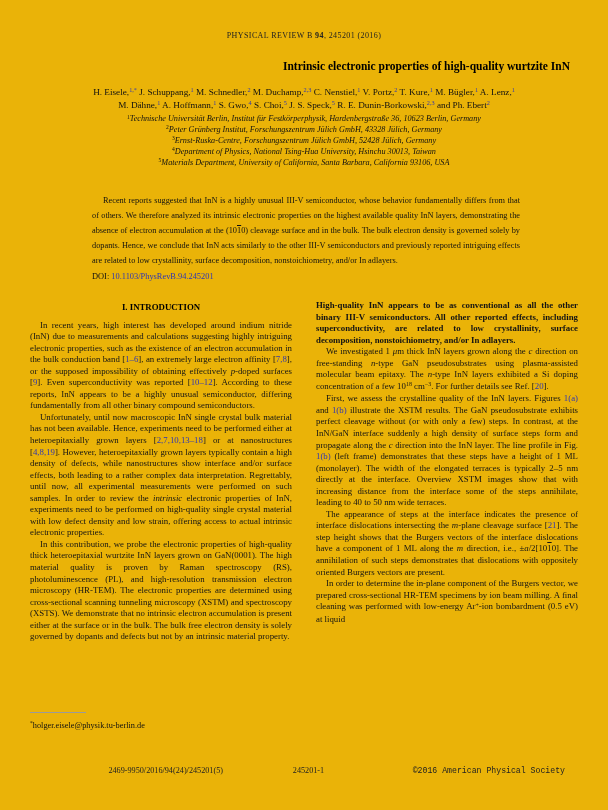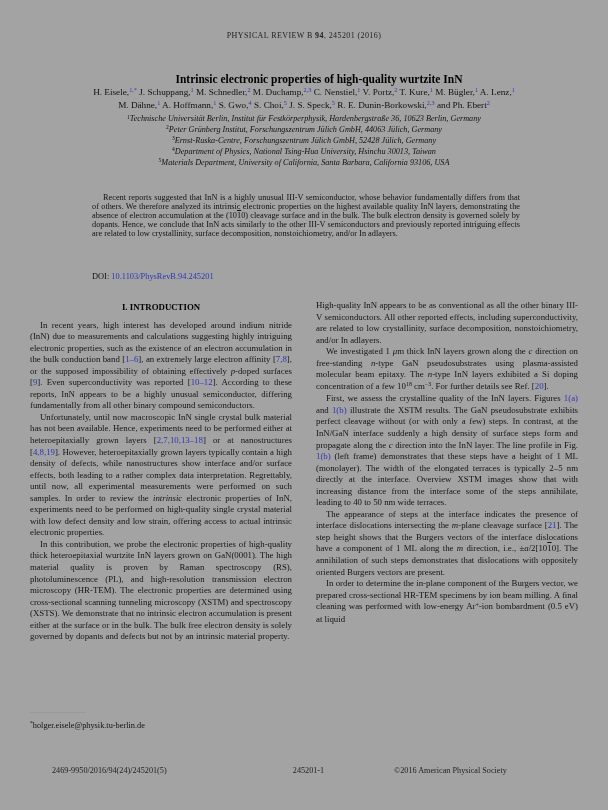--- a/index.html
+++ b/index.html
@@ -1,71 +1,71 @@
 <!DOCTYPE html>
 <html lang="en" style="--link-color: #2c35b5;"><head>
 <meta charset="utf-8">
 <style>
   html,body{margin:0;padding:0;background:#ffffff;}
   .page{
-    position:relative;width:608px;height:810px;background:#a3a3a3;overflow:hidden;
+    position:relative;width:608px;height:810px;background:#eab308;overflow:hidden;
     font-family:"Liberation Serif","DejaVu Serif",serif;color:#141414;
     -webkit-font-smoothing:antialiased;
   }
   .journal-header{position:absolute;top:31px;left:0;width:608px;text-align:center;
     font-size:8px;letter-spacing:.4px;color:#222;}
-  .paper-title{position:absolute;top:58px;left:40px;width:528px;text-align:center;
-    font-size:11.5px;font-weight:bold;color:#000;margin:15px;}
+  .paper-title{position:absolute;top:58px;left:40px;width:528px;text-align:right;
+    font-size:11.5px;font-weight:bold;color:#000;margin:2px;}
   .authors{position:absolute;top:86px;left:30px;width:548px;text-align:center;
     font-size:9.2px;line-height:12px;color:#111;}
   .affiliations{position:absolute;top:114px;left:40px;width:528px;text-align:center;
     font-size:8.2px;line-height:10.9px;font-style:italic;color:#111;}
   .received{position:absolute;top:175px;left:40px;width:528px;text-align:center;
     font-size:8.4px;color:#111;}
   .abstract{position:absolute;top:193px;left:92px;width:428px;
-    font-size:8.3px;line-height:9px;text-align:justify;text-indent:11px;color:#111;}
+    font-size:8.3px;line-height:15px;text-align:justify;text-indent:11px;color:#111;}
   .doi-line{position:absolute;top:272px;left:92px;font-size:8.4px;color:#111;}
   .columns{position:absolute;top:300px;left:30px;width:548px;display:flex;gap:24px;}
   .col{width:266px;font-size:8.8px;line-height:11.55px;text-align:justify;color:#141414;}
   .para{text-indent:10px;margin:0;}
-  .para.noindent{text-indent:0;}
+  .para.noindent{text-indent:0;font-weight:bold;}
   .heading{text-align:center;font-weight:bold;text-indent:0;margin:2px 0 6px 0;color:#000;}
   .heading.mid{margin:8px 0 6px 0;}
   .subheading{text-align:center;font-weight:bold;text-indent:0;margin:8px 0 6px 0;color:#000;}
   .seg-i{font-style:italic;}
   .seg-b{font-weight:bold;}
   .seg-ov{text-decoration:overline;}
   .seg-sup{font-size:68%;position:relative;top:-0.45em;}
   .seg-link{color:var(--link-color,#2c35b5);margin-top:28px;}
   .seg-suplink{font-size:68%;position:relative;top:-0.45em;color:var(--link-color,#2c35b5);}
   .aff-sup{font-size:68%;position:relative;top:-0.45em;font-style:normal;}
   .footnote{position:absolute;left:30px;top:712px;font-size:8.3px;color:#111;}
   .footnote-rule{width:56px;border:0;border-top:1px solid #9a9a9a;margin:0 0 8px 0;}
   .footer{position:absolute;top:766px;left:52px;width:513px;display:flex;font-size:8.2px;color:#222;}
-  .footer .f-left{flex:1;text-align:left;}
+  .footer .f-left{flex:1;text-align:right;}
   .footer .f-center{flex:1;text-align:center;}
-  .footer .f-right{flex:1;}
+  .footer .f-right{flex:1;text-align:right;font-family:Liberation Mono, monospace;}
 </style>
 </head>
 <body>
 
 <div class="page">
 
   <div class="journal-header"><span>PHYSICAL REVIEW B </span><span class="seg-b">94</span><span>, 245201 (2016)</span></div>
 
   <h1 class="paper-title">Intrinsic electronic properties of high-quality wurtzite InN</h1>
 
   <div class="authors">
     <div><span>H. Eisele,</span><span class="seg-suplink">1,*</span><span> J. Schuppang,</span><span class="seg-suplink">1</span><span> M. Schnedler,</span><span class="seg-suplink">2</span><span> M. Duchamp,</span><span class="seg-suplink">2,3</span><span> C. Nenstiel,</span><span class="seg-suplink">1</span><span> V. Portz,</span><span class="seg-suplink">2</span><span> T. Kure,</span><span class="seg-suplink">1</span><span> M. Bügler,</span><span class="seg-suplink">1</span><span> A. Lenz,</span><span class="seg-suplink">1</span></div>
     <div><span>M. Dähne,</span><span class="seg-suplink">1</span><span> A. Hoffmann,</span><span class="seg-suplink">1</span><span> S. Gwo,</span><span class="seg-suplink">4</span><span> S. Choi,</span><span class="seg-suplink">5</span><span> J. S. Speck,</span><span class="seg-suplink">5</span><span> R. E. Dunin-Borkowski,</span><span class="seg-suplink">2,3</span><span> and Ph. Ebert</span><span class="seg-suplink">2</span></div>
   </div>
 
   <div class="affiliations">
       <div><span class="aff-sup">1</span><span>Technische Universität Berlin, Institut für Festkörperphysik, Hardenbergstraße 36, 10623 Berlin, Germany</span></div>
-      <div><span class="aff-sup">2</span><span>Peter Grünberg Institut, Forschungszentrum Jülich GmbH, 44063 Jülich, Germany</span></div>
+      <div><span class="aff-sup">2</span><span>Peter Grünberg Institut, Forschungszentrum Jülich GmbH, 43328 Jülich, Germany</span></div>
       <div><span class="aff-sup">3</span><span>Ernst-Ruska-Centre, Forschungszentrum Jülich GmbH, 52428 Jülich, Germany</span></div>
       <div><span class="aff-sup">4</span><span>Department of Physics, National Tsing-Hua University, Hsinchu 30013, Taiwan</span></div>
       <div><span class="aff-sup">5</span><span>Materials Department, University of California, Santa Barbara, California 93106, USA</span></div>
     </div>
 
 
   <div class="abstract"><span>Recent reports suggested that InN is a highly unusual III-V semiconductor, whose behavior fundamentally differs from that of others. We therefore analyzed its intrinsic electronic properties on the highest available quality InN layers, demonstrating the absence of electron accumulation at the (10</span><span class="seg-ov">1</span><span>0) cleavage surface and in the bulk. The bulk electron density is governed solely by dopants. Hence, we conclude that InN acts similarly to the other III-V semiconductors and previously reported intriguing effects are related to low crystallinity, surface decomposition, nonstoichiometry, and/or In adlayers.</span></div>
 
   <div class="doi-line">
     <span>DOI: </span><span class="seg-link">10.1103/PhysRevB.94.245201</span>

